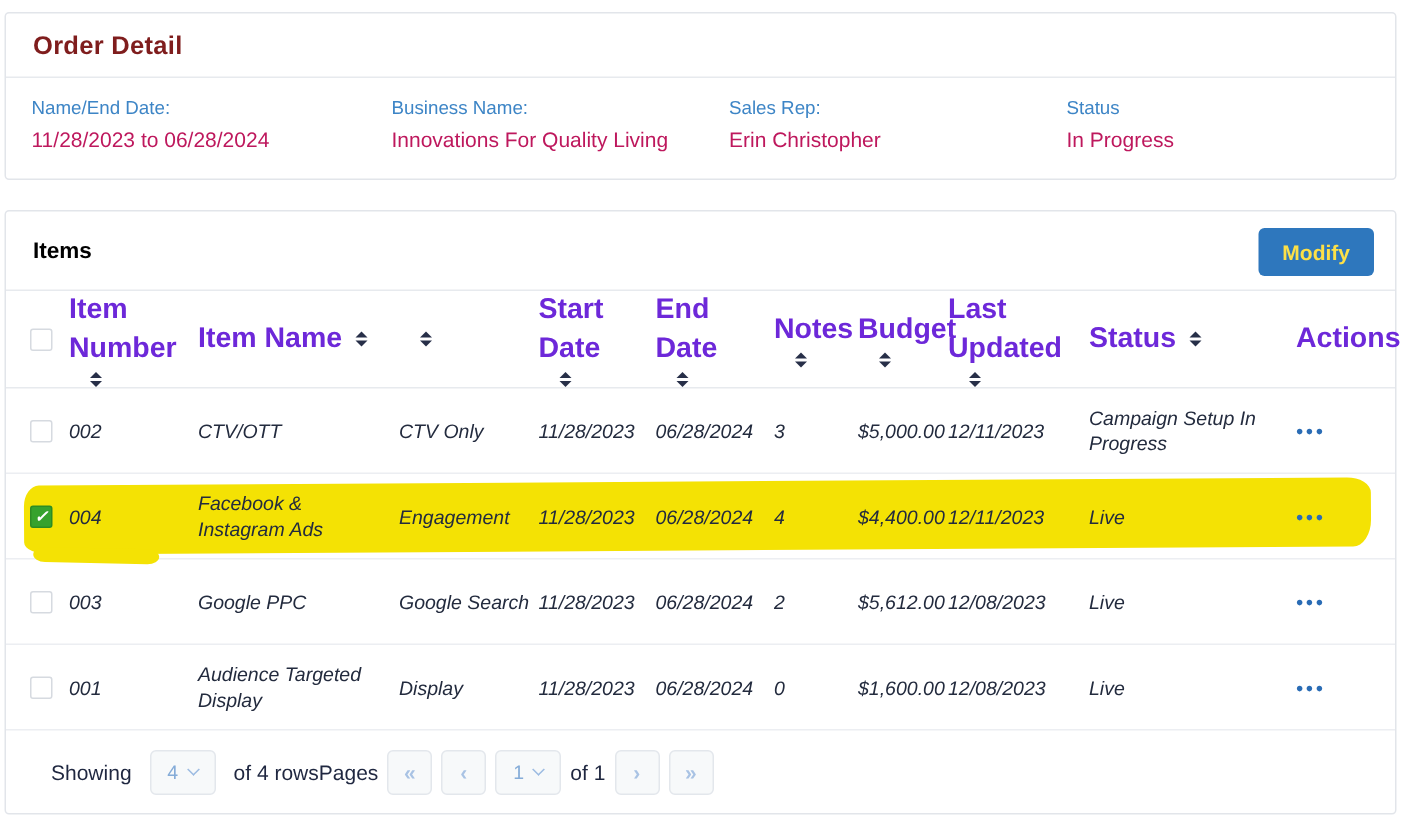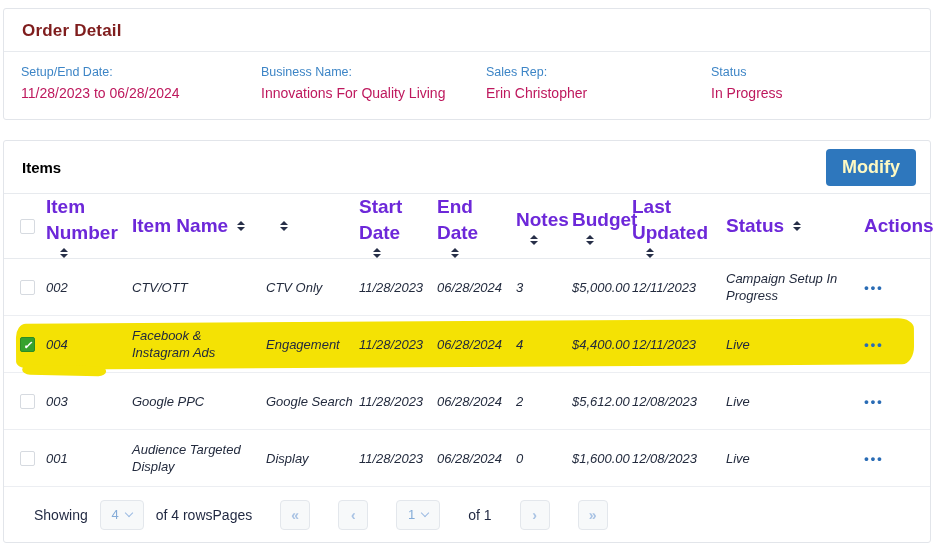--- a/index.html
+++ b/index.html
@@ -16,22 +16,22 @@
   .od-fields { display:grid; grid-template-columns:240px 225px 225px 1fr;
     padding:13px 0 18px 17px; }
   .field-label { font-size:12.5px; color:#3d85c6; margin-bottom:6px; }
   .field-value { font-size:14px; color:#be185d; font-weight:500; }
 
   
   .items { margin-top:20px; }
   .items-titlebar { display:flex; align-items:center; justify-content:space-between;
     padding:12px 14px 11px 18px; border-bottom:1px solid #e7eaee; height:53px; }
   .items-title { font-size:15px; font-weight:700; color:#000000; }
-  .btn-modify { background:#2e77bd; color:#fef9c3; border:none; border-radius:4px;
-    font-family:inherit; font-size:18px; font-weight:600; padding:8px 16px;
+  .btn-modify { background:#2e77bd; color:#fde047; border:none; border-radius:4px;
+    font-family:inherit; font-size:14px; font-weight:600; padding:8px 16px;
     cursor:pointer; }
 
   .trow { display:grid;
     grid-template-columns:26px 86px 134px 93px 78px 79px 56px 60px 94px 138px 1fr;
     padding-left:16px; align-items:center; position:relative; }
   .thead { border-bottom:1px solid #e7eaee; min-height:62px; font-weight:600;
     color:#6d28d9; font-size:19px; }
   .tbody-row { border-bottom:1px solid #eceef2; min-height:57px; font-size:13px;
     color:#232b3e;font-style:italic; }
   .tbody-row:last-of-type { border-bottom:1px solid #e7eaee; }
@@ -72,32 +72,32 @@
     padding:0 16px 0 30px; height:55px; font-size:14px; color:#1f2740; }
   .foot-left, .foot-right { display:flex; align-items:center; gap:12px; }
   .selbox { display:inline-flex; align-items:center; justify-content:center; gap:7px;
     background:#f7f9fa; border:1px solid #e3e7ec; border-radius:4px;
     min-width:44px; height:30px; color:#85acd8; font-size:13px; cursor:pointer; }
   .chev { width:6px; height:6px; border-right:1.5px solid #9cbbe2;
     border-bottom:1.5px solid #9cbbe2; transform:rotate(45deg); margin-top:-3px; }
   .pbtn { display:inline-flex; align-items:center; justify-content:center;
     width:30px; height:30px; background:#f7f9fa; border:1px solid #e3e7ec;
     border-radius:4px; color:#a9c3e4; font-size:14px; font-weight:700; cursor:pointer; }
-  .pgroup { display:flex; align-items:center; gap:28px; }
+  .pgroup { display:flex; align-items:center; gap:6px; }
 </style>
 </head>
 <body>
 
 <section class="panel od">
   <div class="od-titlebar">
     <span class="od-title">Order Detail</span>
   </div>
   <div class="od-fields">
     <div>
-      <div class="field-label">Setup/End Date:</div>
+      <div class="field-label">Name/End Date:</div>
       <div class="field-value">11/28/2023 to 06/28/2024</div>
     </div>
     <div>
       <div class="field-label">Business Name:</div>
       <div class="field-value">Innovations For Quality Living</div>
     </div>
     <div>
       <div class="field-label">Sales Rep:</div>
       <div class="field-value">Erin Christopher</div>
     </div>

